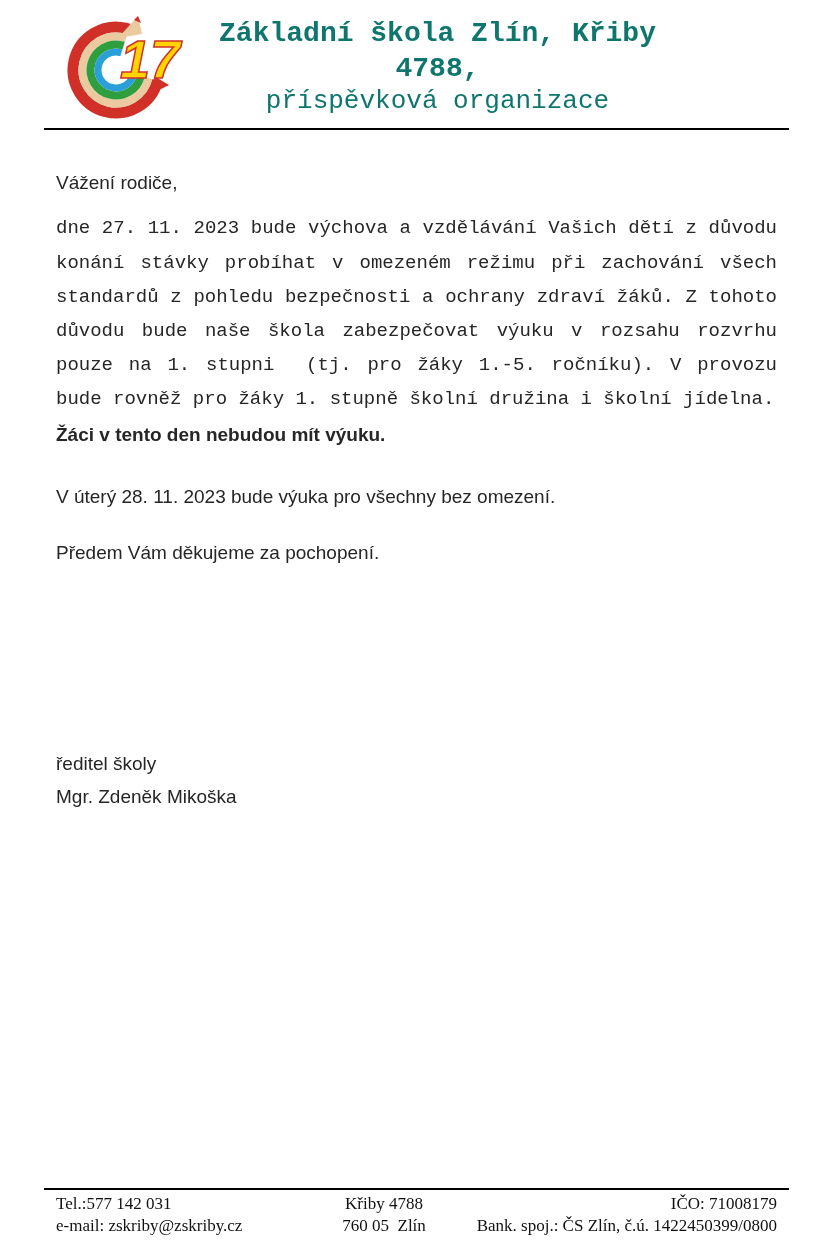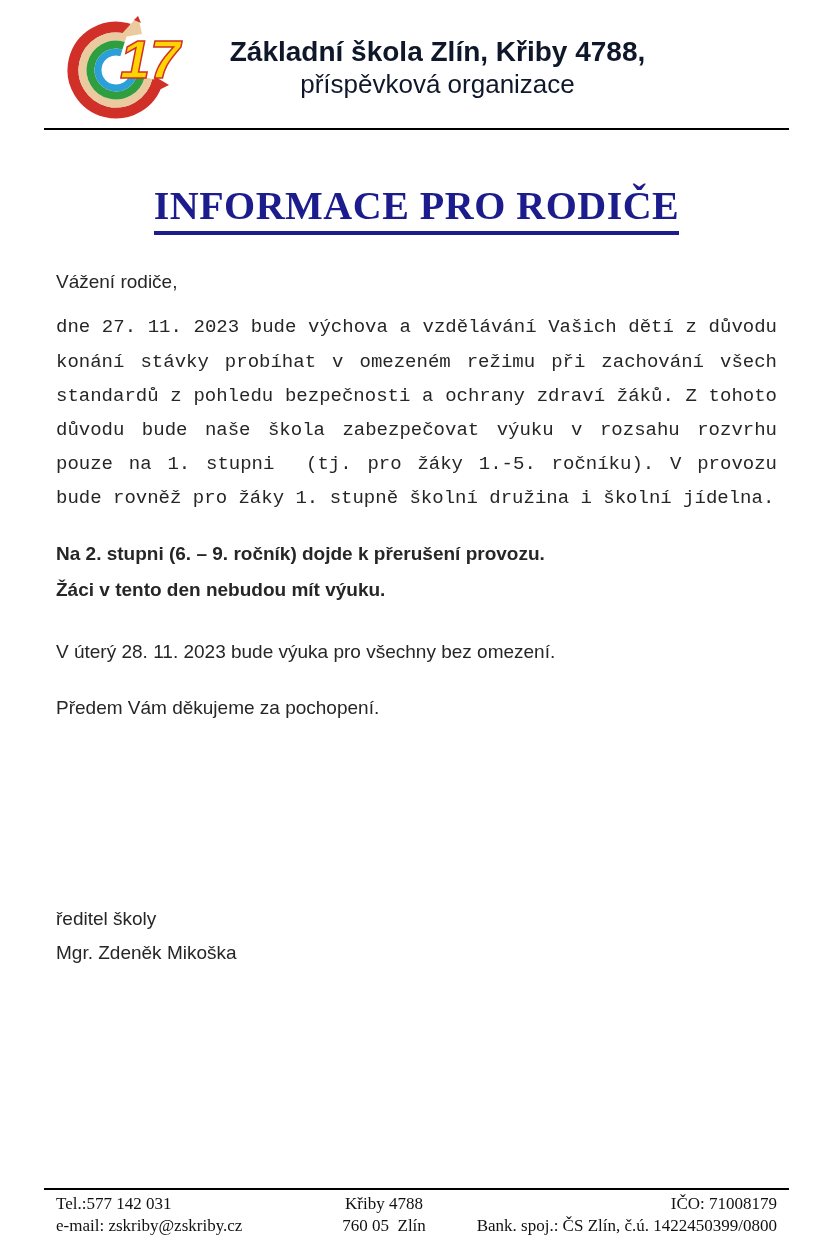--- a/index.html
+++ b/index.html
@@ -16,22 +16,22 @@
     display: flex; flex-direction: column;
   }
   
   .letterhead {
     display: flex; align-items: center;
     margin-top: 14px;
   }
   .logo-wrap { width: 122px; height: 106px; flex: 0 0 auto; margin-left: 6px; }
   .head-titles {
     flex: 1 1 auto; text-align: center;
-    font-family: Liberation Sans, sans-serif;
-    color: #0f172a; padding-right: 86px;
+    font-family: Liberation Mono, monospace;
+    color: #0f766e; padding-right: 86px;
   }
   .school-name { font-size: 28px; font-weight: bold; line-height: 1.25; }
   .school-type { font-size: 26px; line-height: 1.2; }
   .head-rule {
     border: none; border-top: 2px solid #000;
     margin: 8px -12px 0 -12px; height: 0;
   }
   
   .doc-title {
     margin: 52px 0 0 0; text-align: center;
@@ -94,26 +94,24 @@
         <text x="58" y="64" font-family="Liberation Sans, sans-serif" font-size="54" font-weight="bold" font-style="italic" fill="#ffd400" stroke="#d03028" stroke-width="1.5">17</text>
       </svg>
     </div>
     <div class="head-titles">
       <div class="school-name">Základní škola Zlín, Křiby 4788,</div>
       <div class="school-type">příspěvková organizace</div>
     </div>
   </header>
   <hr class="head-rule">
 
-  <h1 class="doc-title"><span class="u">INFORMACE PRO RODIČE</span></h1>
 
   <main class="letter-body">
     <p class="salutation">Vážení rodiče,</p>
     <p class="para-justify">dne 27. 11. 2023 bude výchova a vzdělávání Vašich dětí z&nbsp;důvodu konání stávky probíhat v&nbsp;omezeném režimu při zachování všech standardů z&nbsp;pohledu bezpečnosti a ochrany zdraví žáků. Z tohoto důvodu bude naše škola zabezpečovat výuku v&nbsp;rozsahu rozvrhu pouze na 1. stupni &nbsp;(tj. pro žáky 1.-5. ročníku). V provozu bude rovněž pro žáky 1. stupně školní družina i školní jídelna.</p>
-    <p class="bold-line1">Na 2. stupni (6. – 9. ročník) dojde k přerušení provozu.</p>
     <p class="bold-line2">Žáci v tento den nebudou mít výuku.</p>
     <p class="para-tuesday">V úterý 28. 11. 2023 bude výuka pro všechny bez omezení.</p>
     <p class="para-thanks">Předem Vám děkujeme za pochopení.</p>
     <div class="signature">
       <div>ředitel školy</div>
       <div>Mgr. Zdeněk Mikoška</div>
     </div>
   </main>
 
   <footer class="letter-footer">

